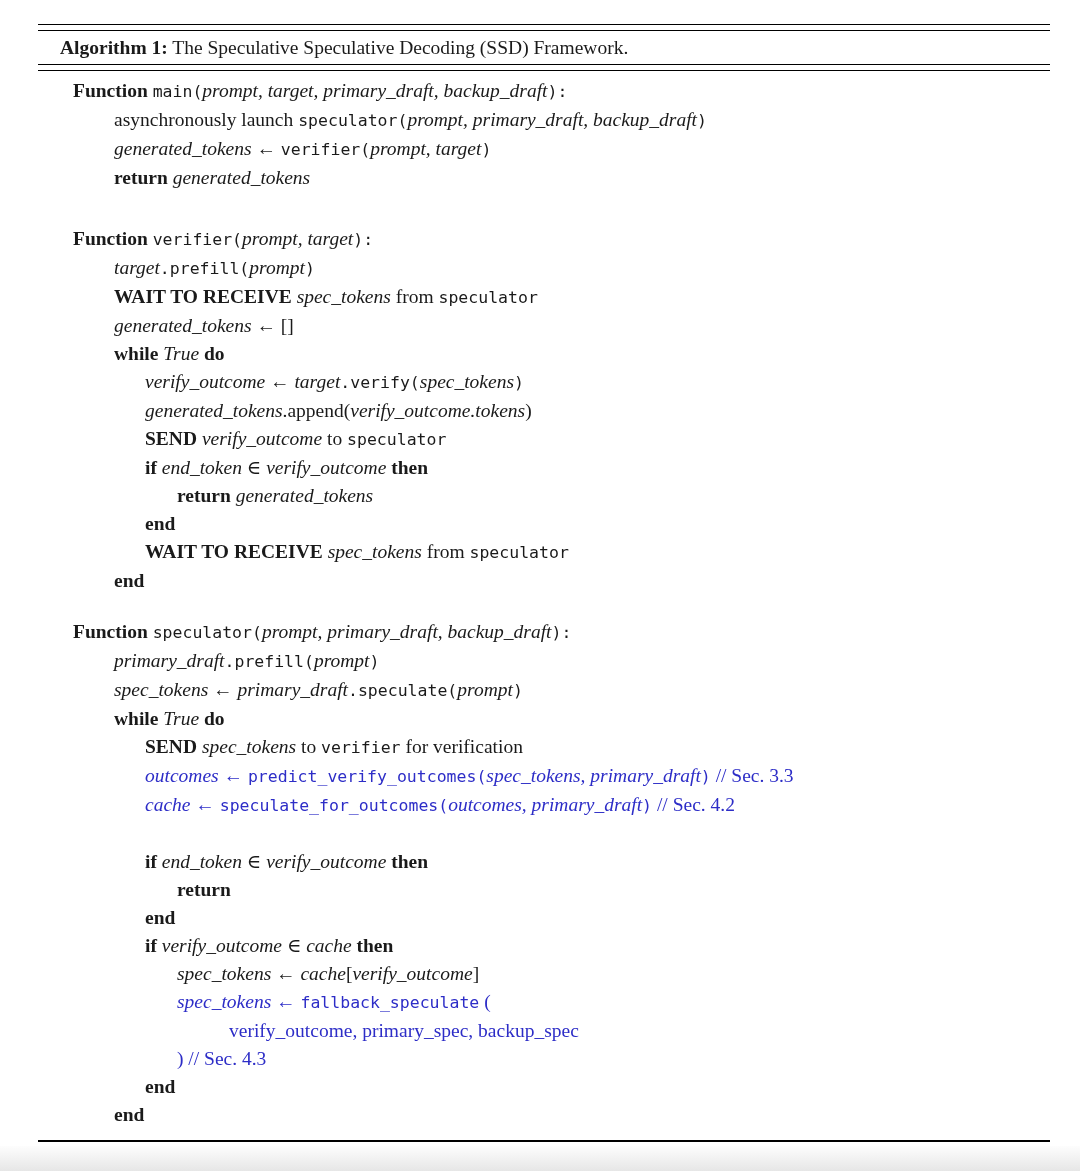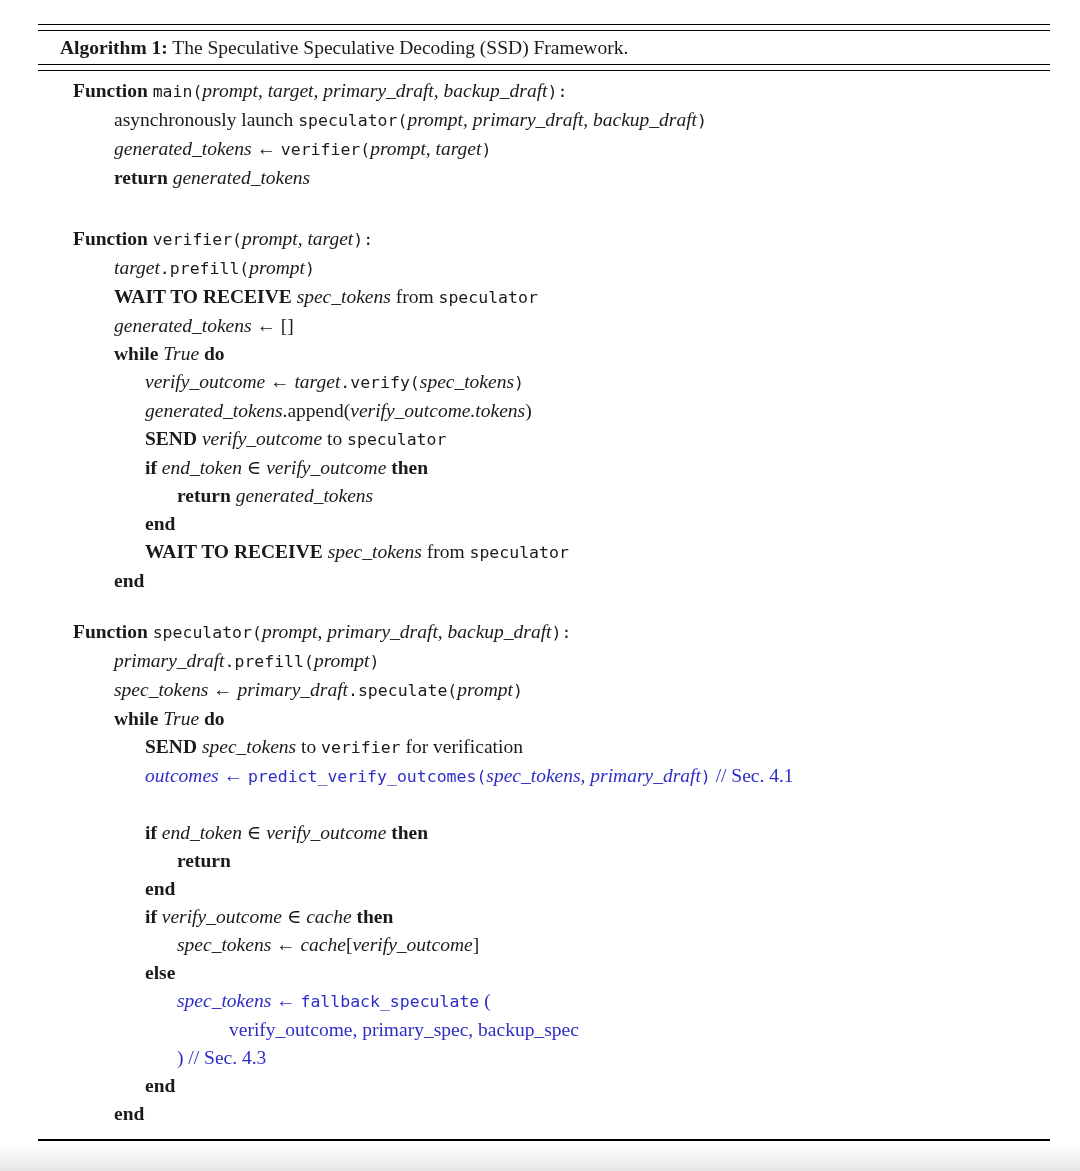--- a/index.html
+++ b/index.html
@@ -104,28 +104,28 @@
         <div class="algo-line"><span class="bar bar-1"></span><span class="bar bar-2"></span><span class="bar bar-3"></span><span class="line-text"><span class="seg-kw">return </span><span class="seg-var">generated_tokens</span></span></div>
         <div class="algo-line"><span class="bar bar-1"></span><span class="bar bar-2"></span><span class="line-text"><span class="seg-kw">end</span></span></div>
         <div class="algo-line"><span class="bar bar-1"></span><span class="bar bar-2"></span><span class="line-text"><span class="seg-kw">WAIT TO RECEIVE </span><span class="seg-var">spec_tokens</span><span class="seg-plain"> from </span><span class="seg-code">speculator</span></span></div>
         <div class="algo-line"><span class="bar bar-1"></span><span class="line-text"><span class="seg-kw">end</span></span></div>
         <div class="algo-line spacer" style="min-height: 9px;"><span class="bar bar-1"></span></div>
         <div class="algo-line" style="margin-top: 14px;"><span class="line-text"><span class="seg-kw">Function </span><span class="seg-code">speculator(</span><span class="seg-var">prompt, primary_draft, backup_draft</span><span class="seg-code">):</span></span></div>
         <div class="algo-line"><span class="bar bar-1"></span><span class="line-text"><span class="seg-var">primary_draft</span><span class="seg-code">.prefill(</span><span class="seg-var">prompt</span><span class="seg-code">)</span></span></div>
         <div class="algo-line"><span class="bar bar-1"></span><span class="line-text"><span class="seg-var">spec_tokens</span><span class="seg-plain"> ← </span><span class="seg-var">primary_draft</span><span class="seg-code">.speculate(</span><span class="seg-var">prompt</span><span class="seg-code">)</span></span></div>
         <div class="algo-line"><span class="bar bar-1"></span><span class="line-text"><span class="seg-kw">while </span><span class="seg-var">True</span><span class="seg-kw"> do</span></span></div>
         <div class="algo-line"><span class="bar bar-1"></span><span class="bar bar-2"></span><span class="line-text"><span class="seg-kw">SEND </span><span class="seg-var">spec_tokens</span><span class="seg-plain"> to </span><span class="seg-code">verifier</span><span class="seg-plain"> for verification</span></span></div>
-        <div class="algo-line"><span class="bar bar-1"></span><span class="bar bar-2"></span><span class="line-text blue"><span class="seg-var">outcomes</span><span class="seg-plain"> ← </span><span class="seg-code">predict_verify_outcomes(</span><span class="seg-var">spec_tokens, primary_draft</span><span class="seg-code">)</span><span class="seg-plain"> // Sec. 4.1</span></span></div>
+        <div class="algo-line"><span class="bar bar-1"></span><span class="bar bar-2"></span><span class="line-text blue"><span class="seg-var">outcomes</span><span class="seg-plain"> ← </span><span class="seg-code">predict_verify_outcomes(</span><span class="seg-var">spec_tokens, primary_draft</span><span class="seg-code">)</span><span class="seg-plain"> // Sec. 3.3</span></span></div>
+        <div class="algo-line"><span class="bar bar-1"></span><span class="bar bar-2"></span><span class="line-text blue"><span class="seg-var">cache</span><span class="seg-plain"> ← </span><span class="seg-code">speculate_for_outcomes(</span><span class="seg-var">outcomes, primary_draft</span><span class="seg-code">)</span><span class="seg-plain"> // Sec. 4.2</span></span></div>
         <div class="algo-line"><span class="bar bar-1"></span><span class="bar bar-2"></span></div>
         <div class="algo-line"><span class="bar bar-1"></span><span class="bar bar-2"></span><span class="line-text"><span class="seg-kw">if </span><span class="seg-var">end_token</span><span class="seg-plain"> ∈ </span><span class="seg-var">verify_outcome</span><span class="seg-kw"> then</span></span></div>
         <div class="algo-line"><span class="bar bar-1"></span><span class="bar bar-2"></span><span class="bar bar-3"></span><span class="line-text"><span class="seg-kw">return</span></span></div>
         <div class="algo-line"><span class="bar bar-1"></span><span class="bar bar-2"></span><span class="line-text"><span class="seg-kw">end</span></span></div>
         <div class="algo-line"><span class="bar bar-1"></span><span class="bar bar-2"></span><span class="line-text"><span class="seg-kw">if </span><span class="seg-var">verify_outcome</span><span class="seg-plain"> ∈ </span><span class="seg-var">cache</span><span class="seg-kw"> then</span></span></div>
         <div class="algo-line"><span class="bar bar-1"></span><span class="bar bar-2"></span><span class="bar bar-3"></span><span class="line-text"><span class="seg-var">spec_tokens</span><span class="seg-plain"> ← </span><span class="seg-var">cache</span><span class="seg-plain">[</span><span class="seg-var">verify_outcome</span><span class="seg-plain">]</span></span></div>
-        <div class="algo-line"><span class="bar bar-1"></span><span class="bar bar-2"></span><span class="line-text"><span class="seg-kw">else</span></span></div>
         <div class="algo-line"><span class="bar bar-1"></span><span class="bar bar-2"></span><span class="bar bar-3"></span><span class="line-text blue"><span class="seg-var">spec_tokens</span><span class="seg-plain"> ← </span><span class="seg-code">fallback_speculate</span><span class="seg-plain"> (</span></span></div>
         <div class="algo-line"><span class="bar bar-1"></span><span class="bar bar-2"></span><span class="bar bar-3"></span><span class="line-text blue" style="margin-left: 52px;"><span class="seg-plain">verify_outcome, primary_spec, backup_spec</span></span></div>
         <div class="algo-line"><span class="bar bar-1"></span><span class="bar bar-2"></span><span class="bar bar-3"></span><span class="line-text blue"><span class="seg-plain">) // Sec. 4.3</span></span></div>
         <div class="algo-line"><span class="bar bar-1"></span><span class="bar bar-2"></span><span class="line-text"><span class="seg-kw">end</span></span></div>
         <div class="algo-line"><span class="bar bar-1"></span><span class="line-text"><span class="seg-kw">end</span></span></div>
         <div class="algo-line spacer" style="min-height: 9px;"><span class="bar bar-1"></span></div>
       </div>
     <div class="rule-single"></div>
   </div>
   <div class="bottom-strip"></div>

